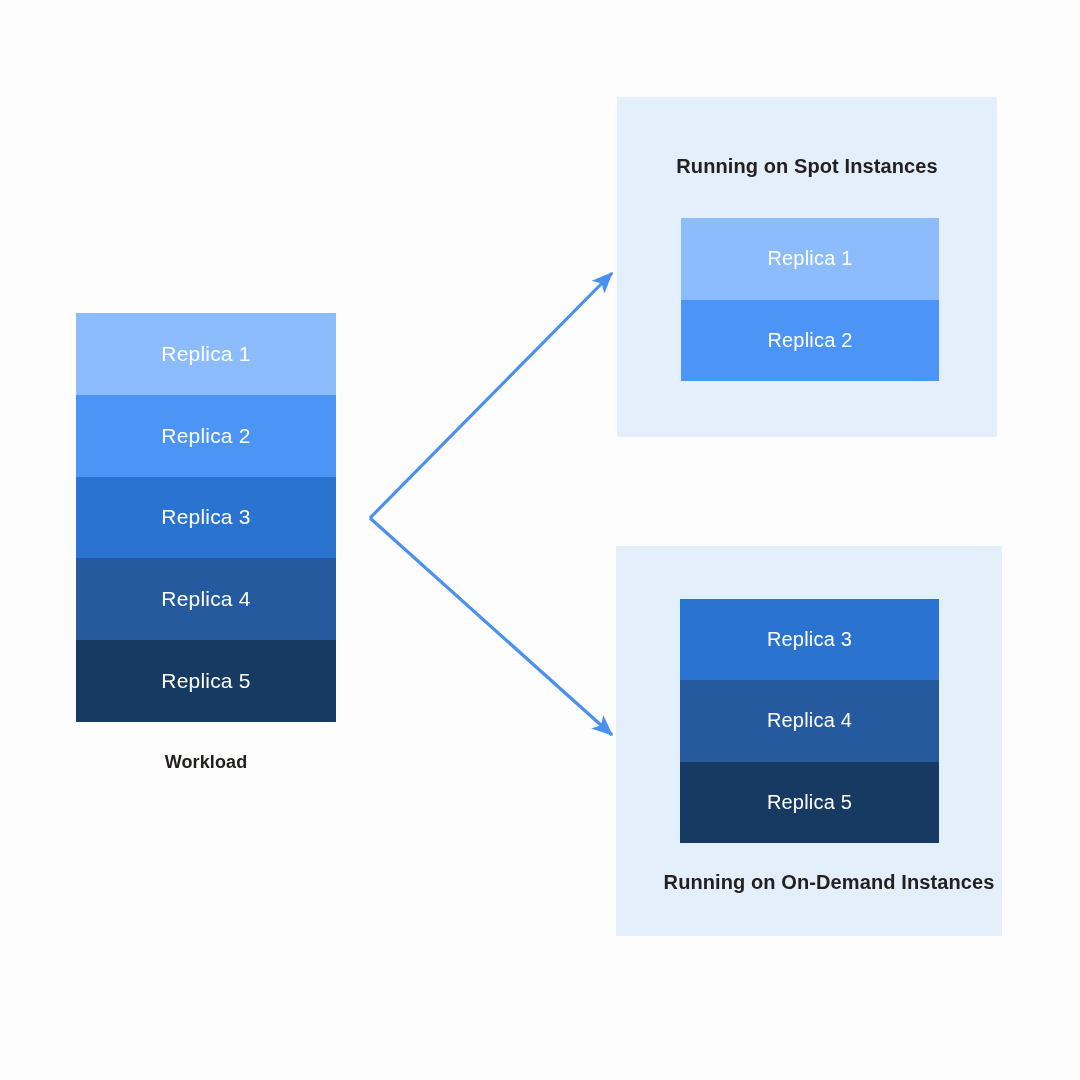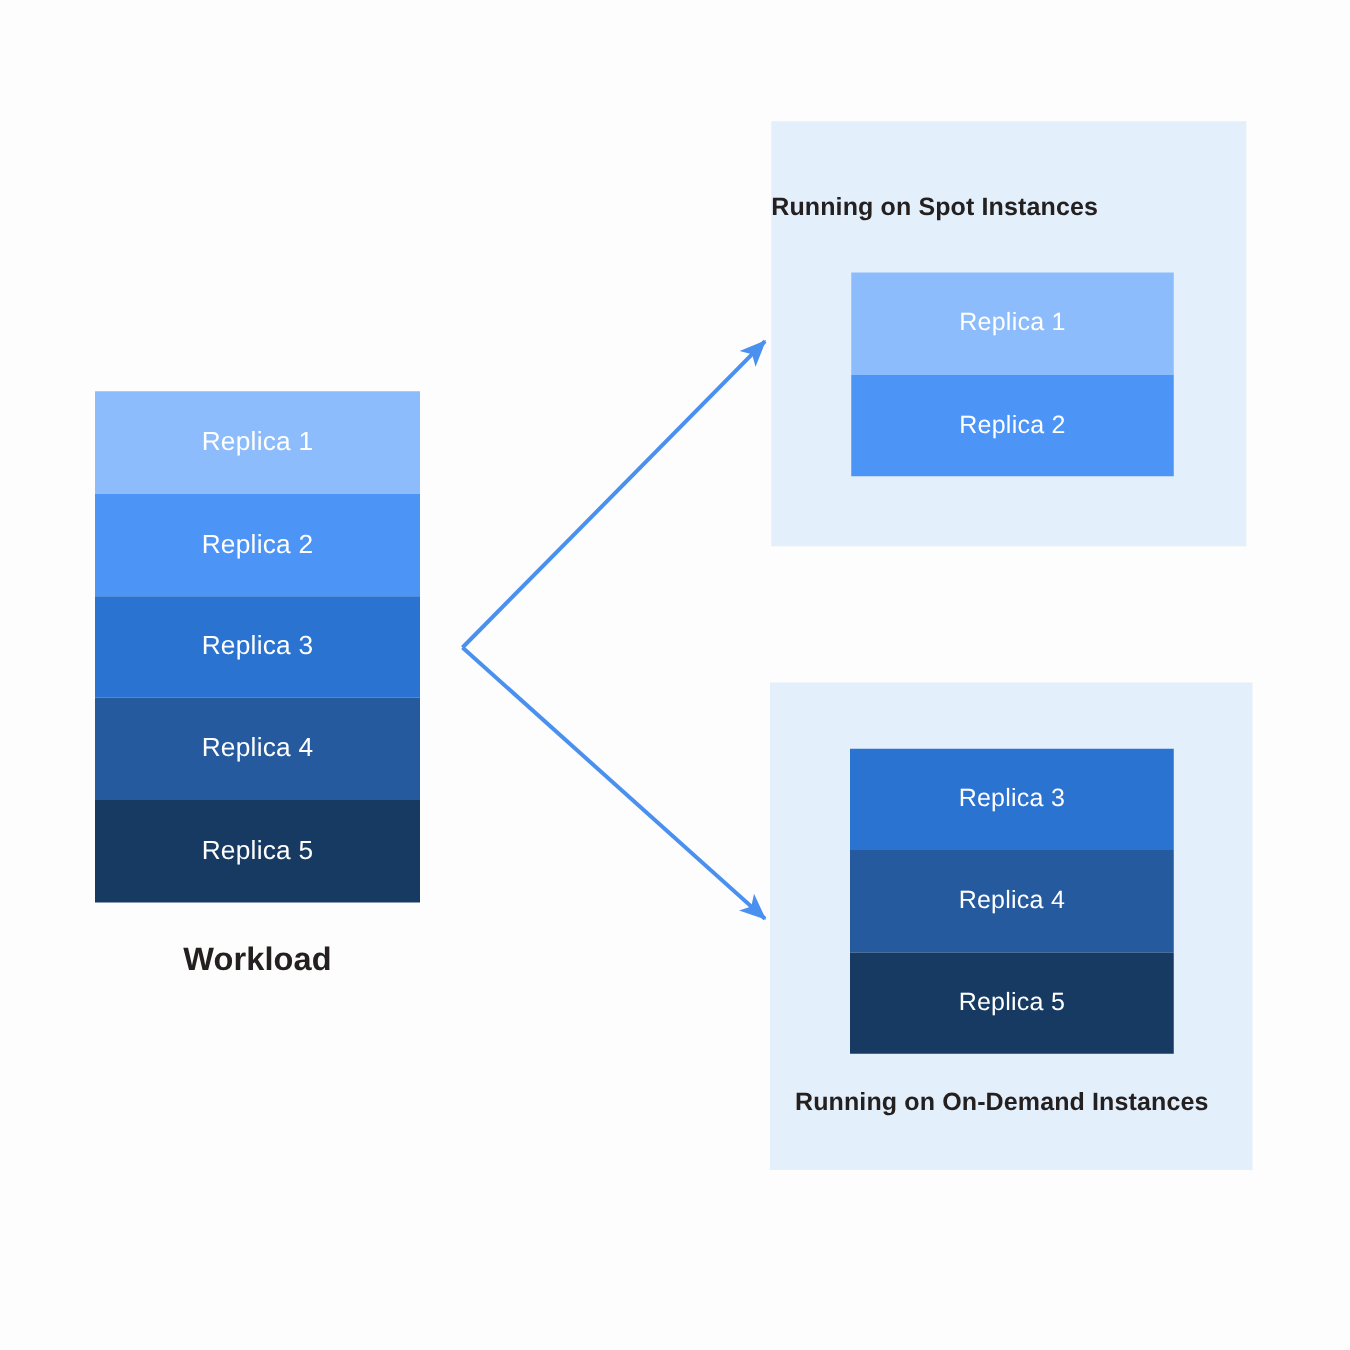--- a/index.html
+++ b/index.html
@@ -39,21 +39,21 @@
     font-weight: 400;
     letter-spacing: 0.2px;
     box-sizing: border-box;
   }
   .workload-label {
     position: absolute;
     left: 76px;
     top: 752px;
     width: 260px;
     text-align: center;
-    font-size: 26px;
+    font-size: 18px;
     font-weight: 700;
     color: #24201f;
     letter-spacing: 0.1px;
   }
 
   
   .panel {
     position: absolute;
     background: #e4effc;
     box-sizing: border-box;
@@ -67,20 +67,21 @@
   .panel-ondemand {
     left: 616px;
     top: 546px;
     width: 386px;
     height: 390px;
   }
   .panel-title {
     position: absolute;
     left: 0;
     width: 100%;
+    text-align: center;
     font-size: 20px;
     font-weight: 700;
     color: #24201f;
     letter-spacing: 0.1px;
   }
 
   .group-box {
     position: absolute;
     display: flex;
     flex-direction: column;

